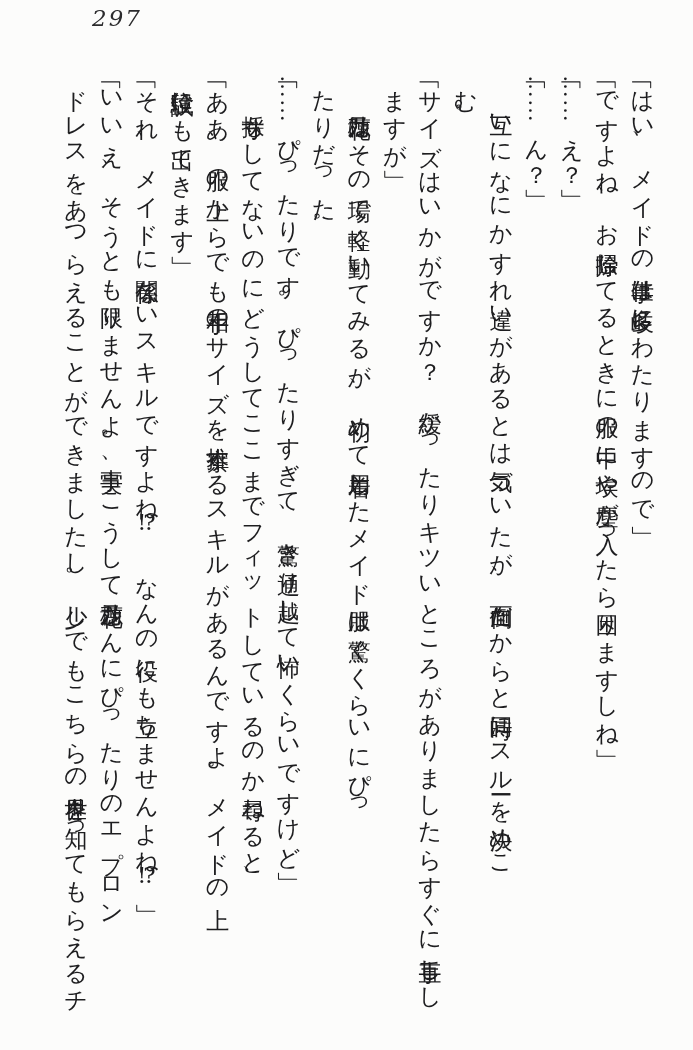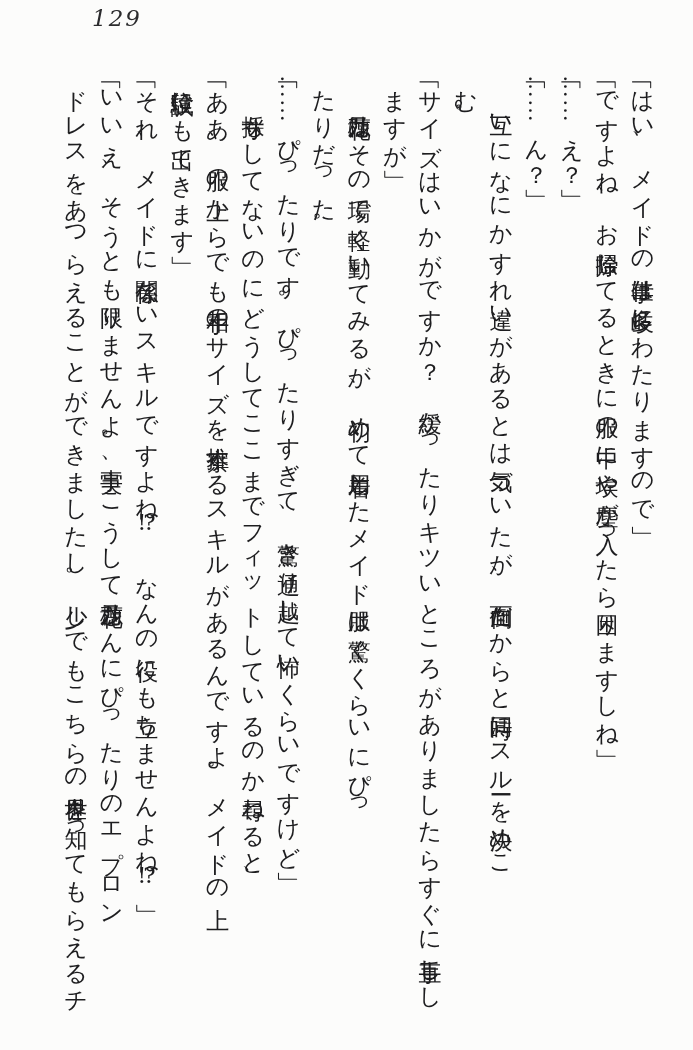--- a/index.html
+++ b/index.html
@@ -48,21 +48,21 @@
     color: #1d1d1f;
   }
   .tcol.indent {
     text-indent: 24px;     
   }
 </style>
 </head>
 <body style="background: rgb(252, 252, 251);">
 
 <div class="book-page" style="color: rgb(29, 29, 31);">
-  <div class="page-number">129</div>
+  <div class="page-number">297</div>
   <div class="text-area">
       <div class="tcol">「はい、メイドの仕事は多岐にわたりますので」</div>
       <div class="tcol">「ですよね、お掃除してるときに服の中に埃や塵が入ったら困りますしね」</div>
       <div class="tcol">「……え？」</div>
       <div class="tcol">「……ん？」</div>
       <div class="tcol indent">互いになにかすれ違いがあるとは気づいたが、面倒だからと同時にスルーを決めこ</div>
       <div class="tcol">む。</div>
       <div class="tcol">「サイズはいかがですか？　緩かったりキツいところがありましたらすぐに手直しし</div>
       <div class="tcol">ますが」</div>
       <div class="tcol indent">穂乃花はその場で軽く動いてみるが、初めて着用したメイド服は驚くくらいにぴっ</div>

